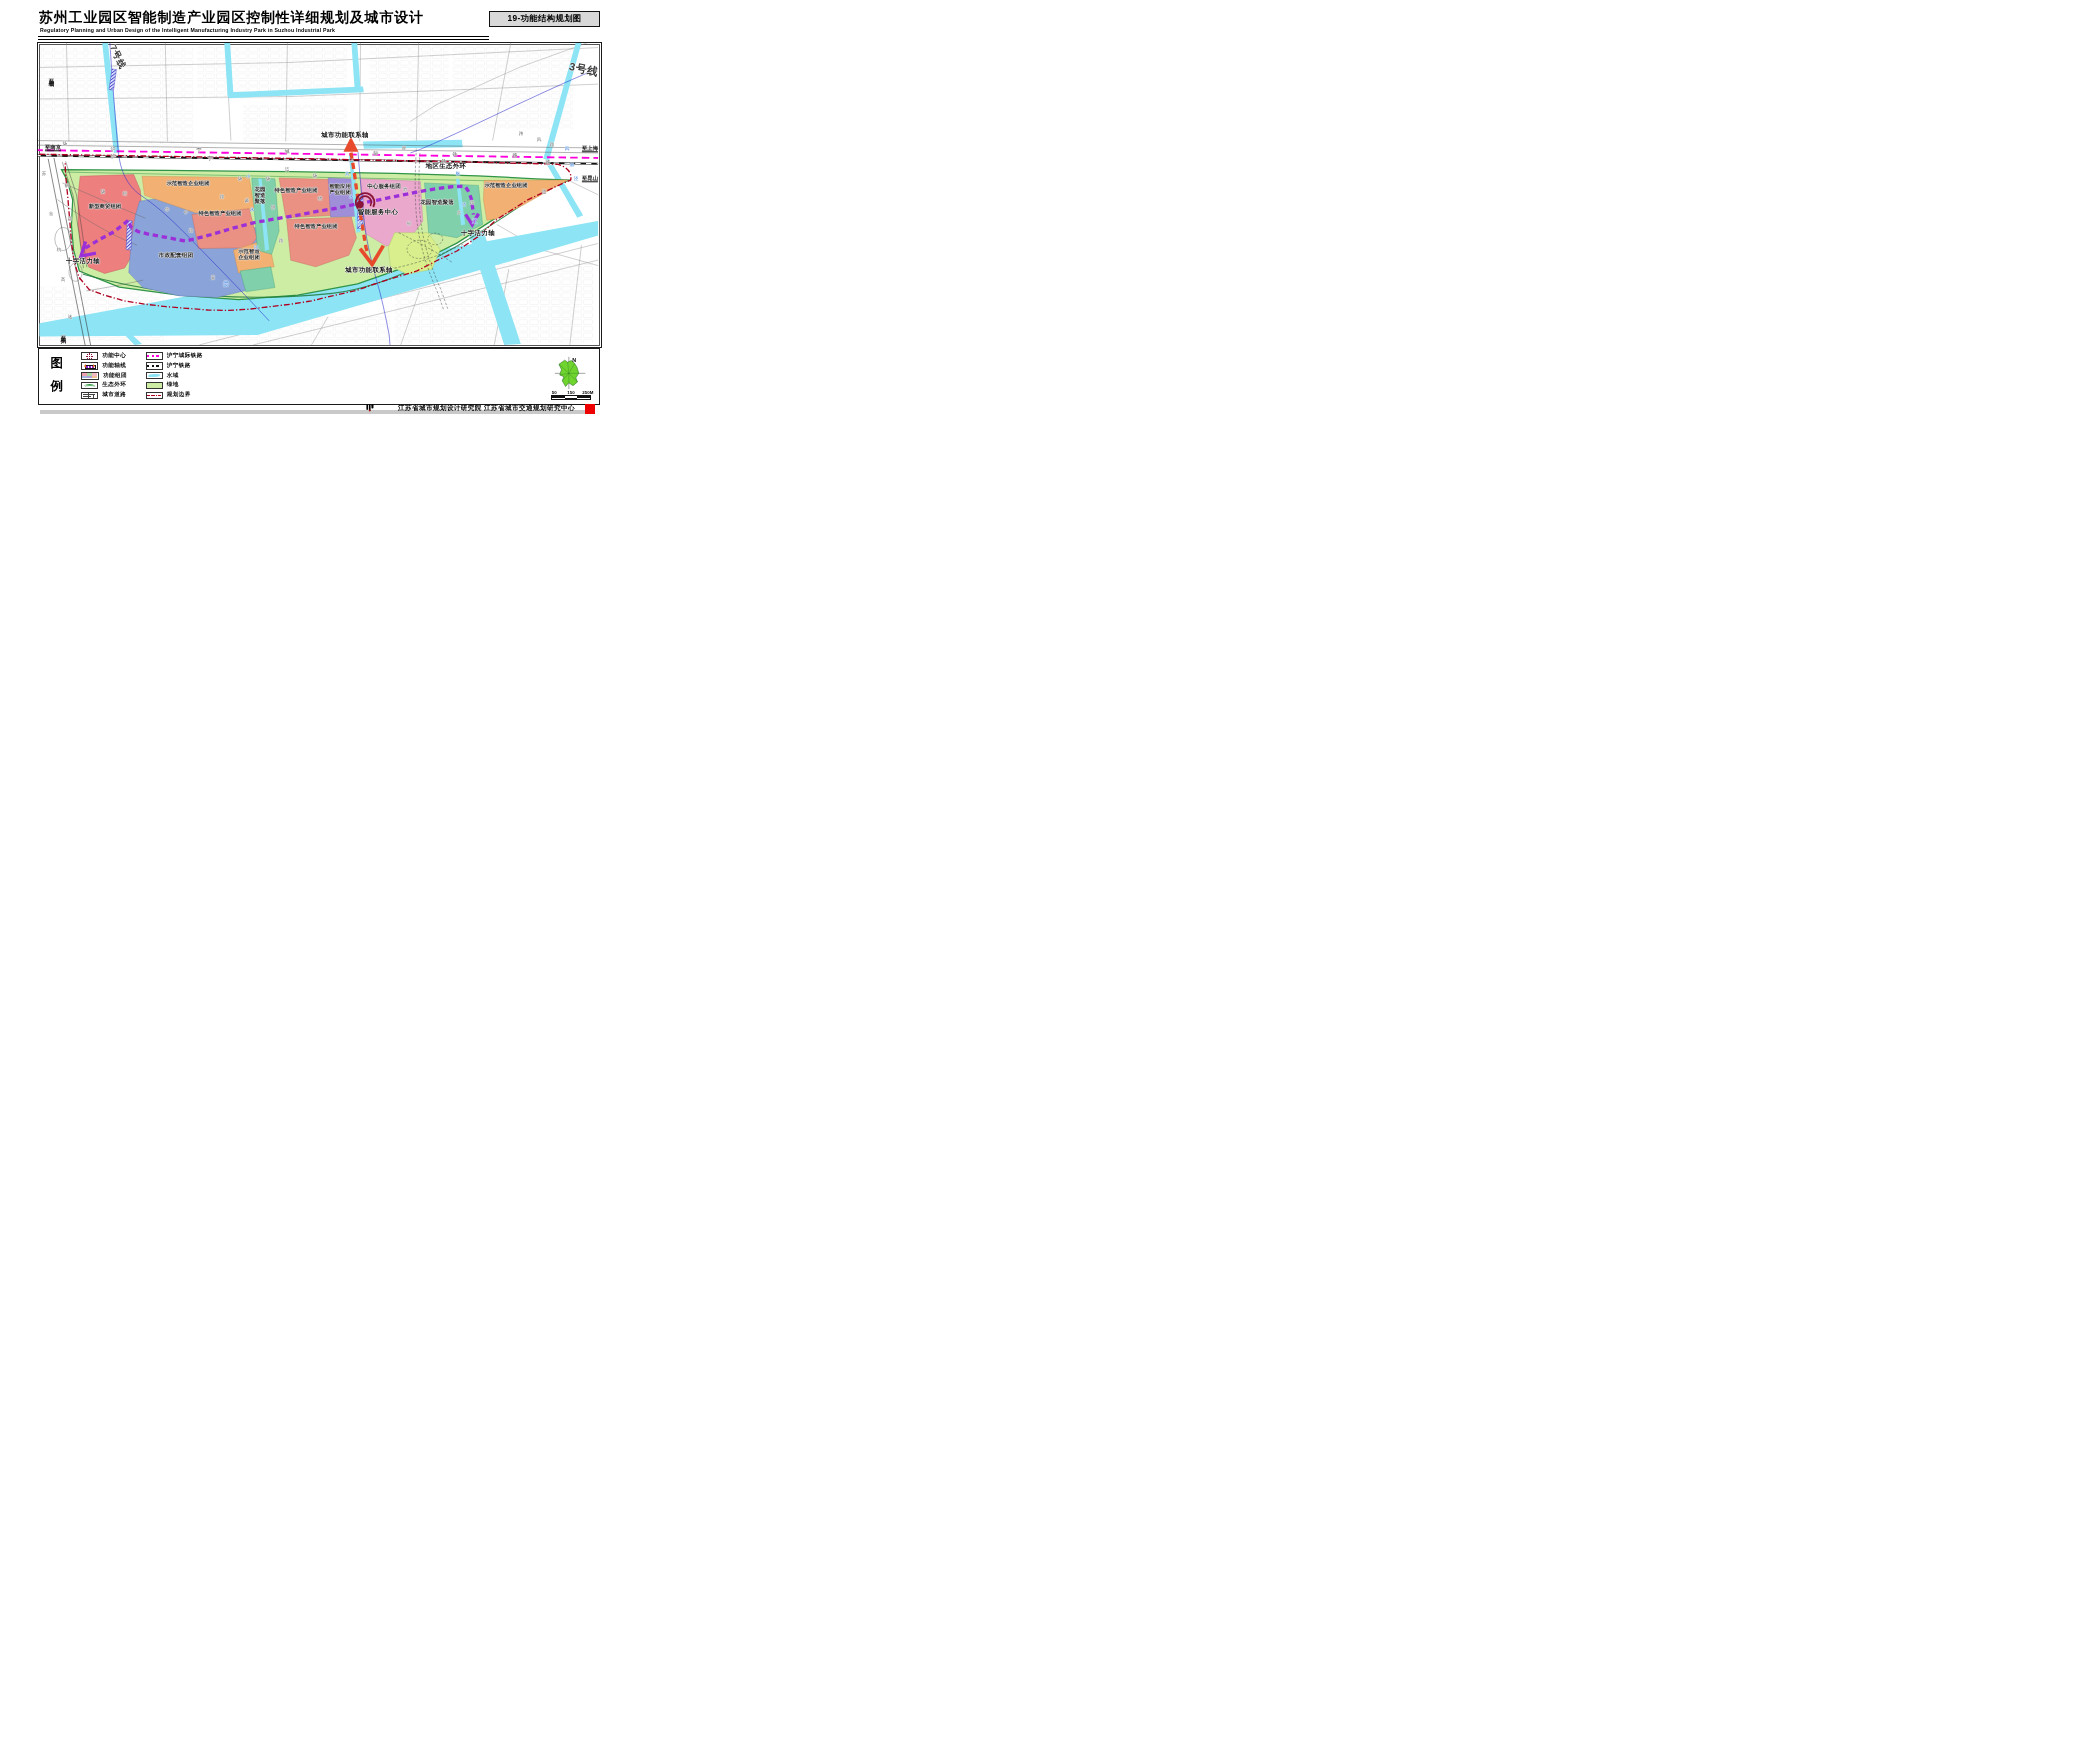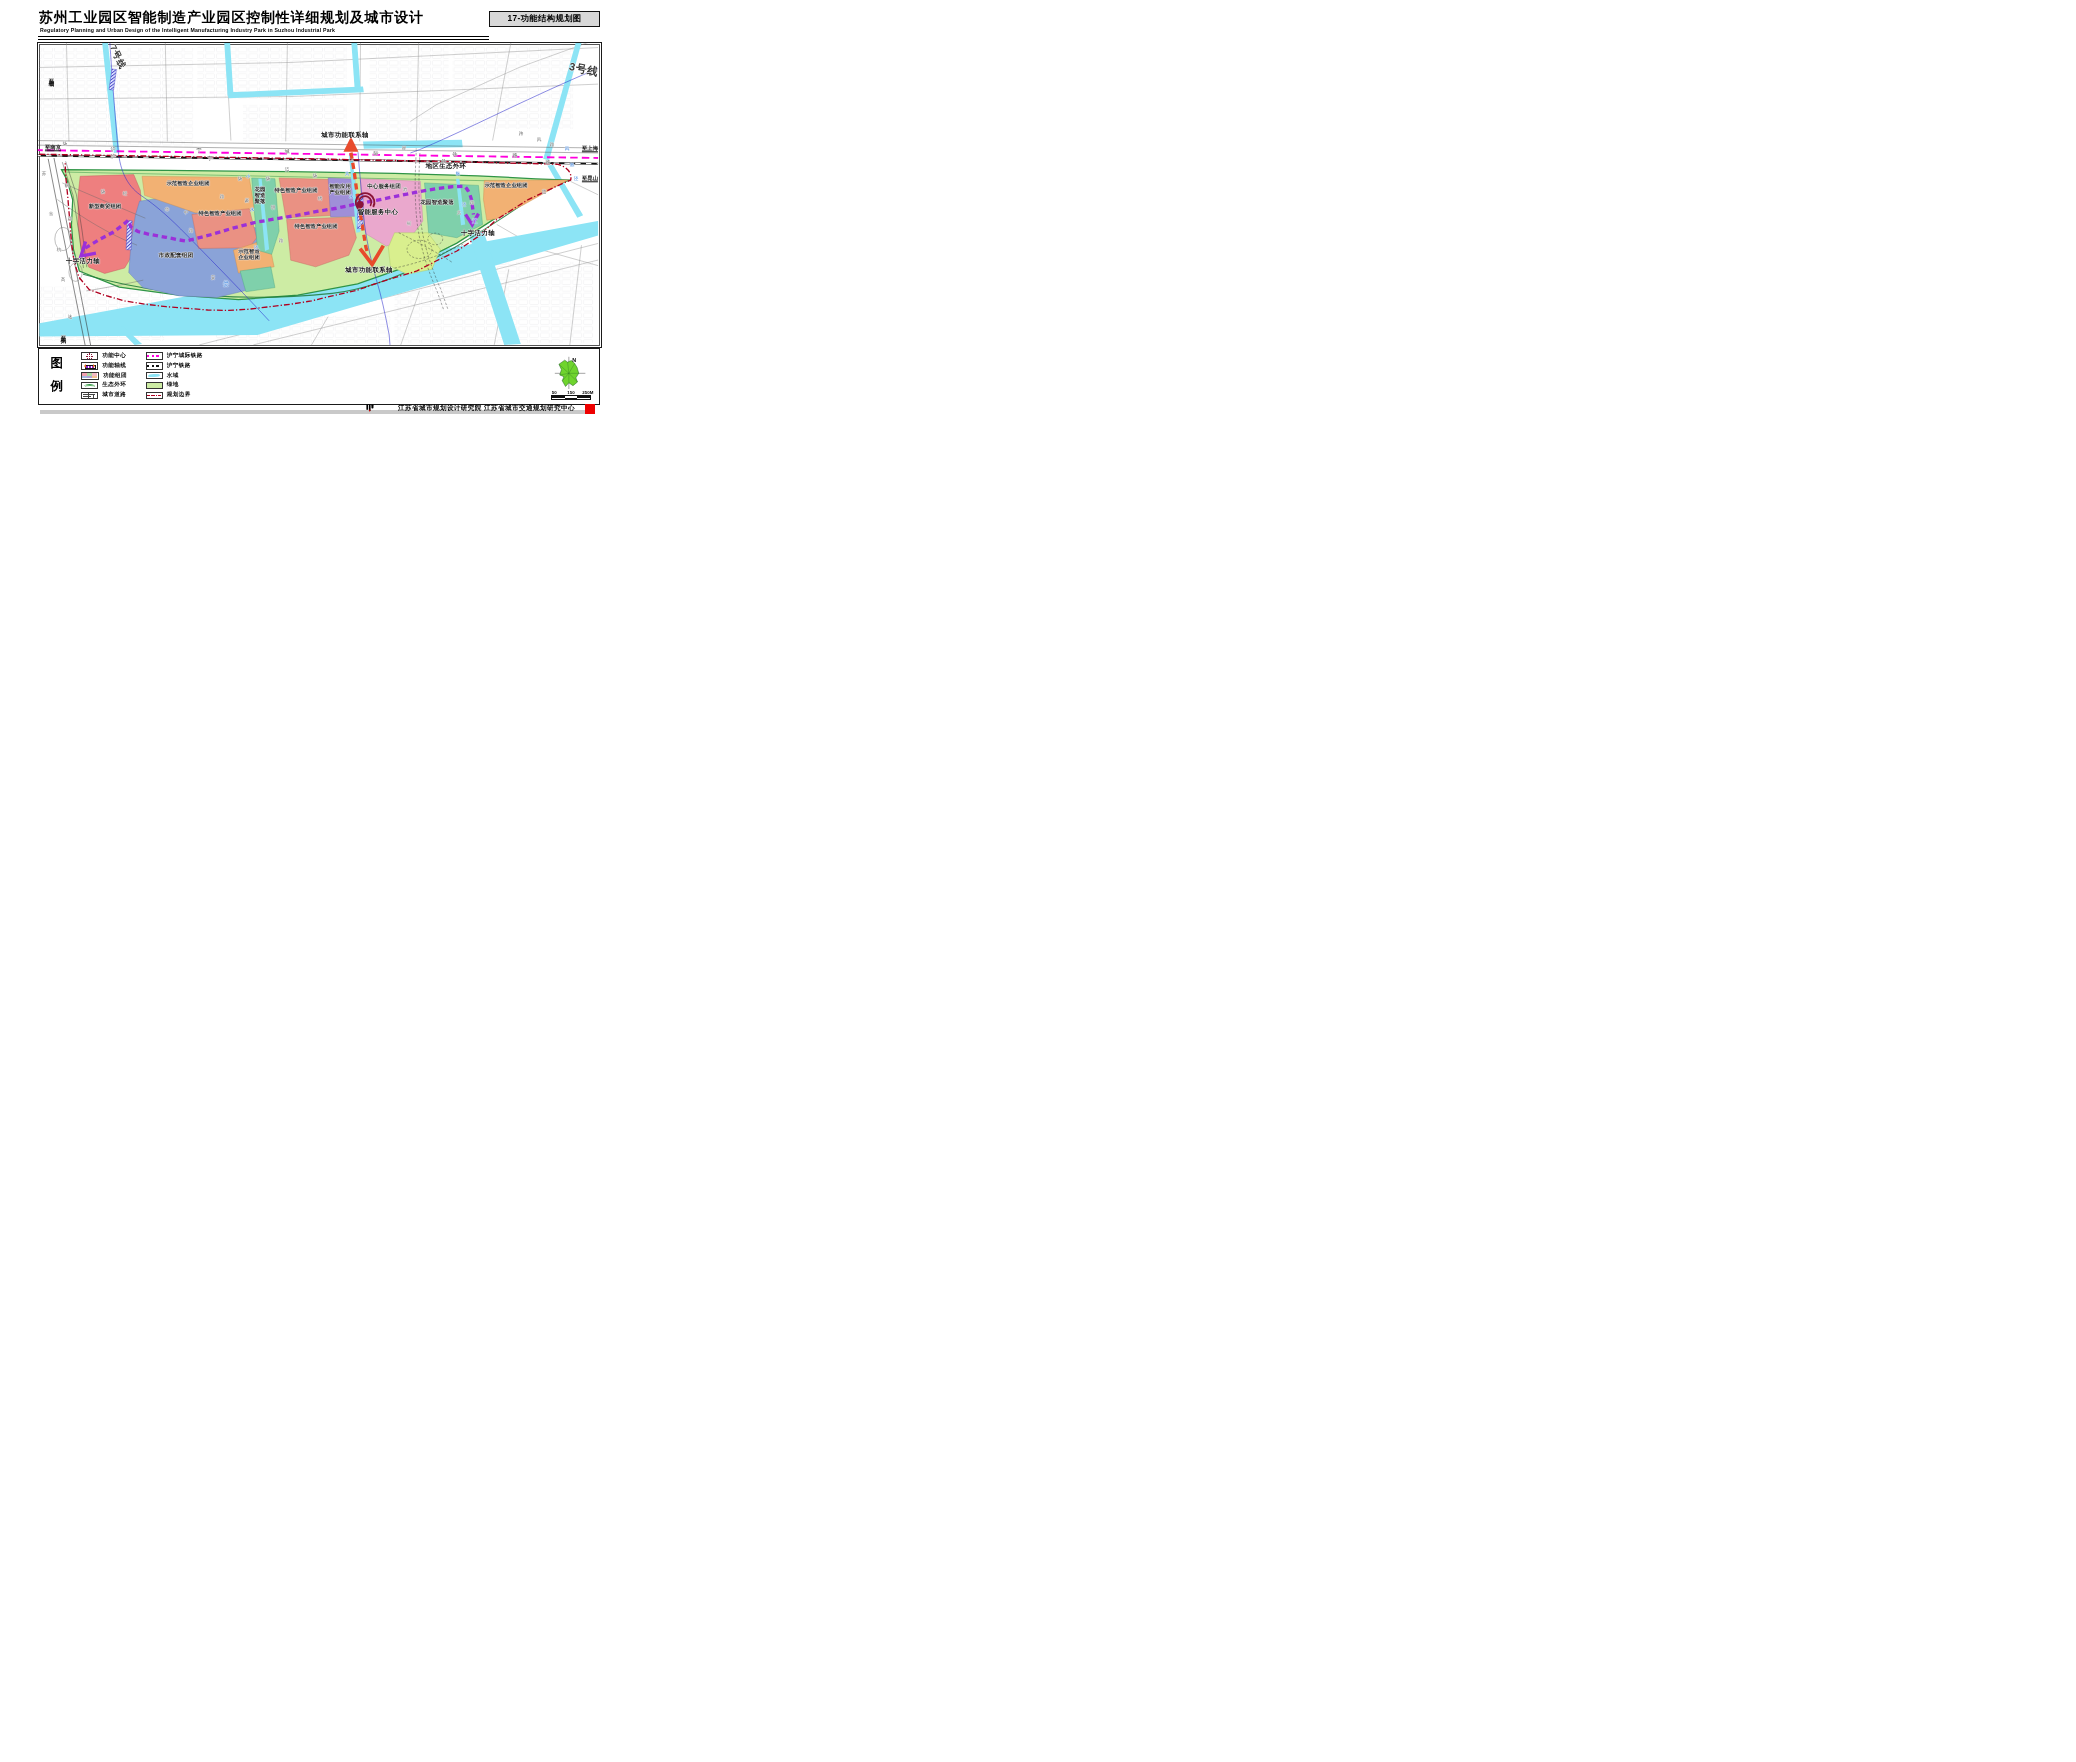--- a/index.html
+++ b/index.html
@@ -85,21 +85,21 @@
   .logo{position:absolute;right:224px;top:0;width:8.3px;height:8.3px;}
 </style>
 </head>
 <body>
 
 <div class="sheet">
 
   <div class="title-cn">苏州工业园区智能制造产业园区控制性详细规划及城市设计</div>
   <div class="title-en">Regulatory Planning and Urban Design of the Intelligent Manufacturing Industry Park in Suzhou Industrial Park</div>
   <div class="title-rule"></div>
-  <div class="sheet-box">17-功能结构规划图</div>
+  <div class="sheet-box">19-功能结构规划图</div>
 
   <div class="map-frame"></div>
   <svg class="map-svg" viewBox="0 0 1500 1061">
     <defs>
       <clipPath id="mapclip">
           <rect x="91" y="103" width="1349" height="728"></rect>
         </clipPath>
       <pattern id="blocks" width="26" height="16" patternUnits="userSpaceOnUse">
         <rect x="2" y="2" width="20" height="11" fill="none" stroke="#c8c8ce" stroke-width="0.8"></rect>
       </pattern>

